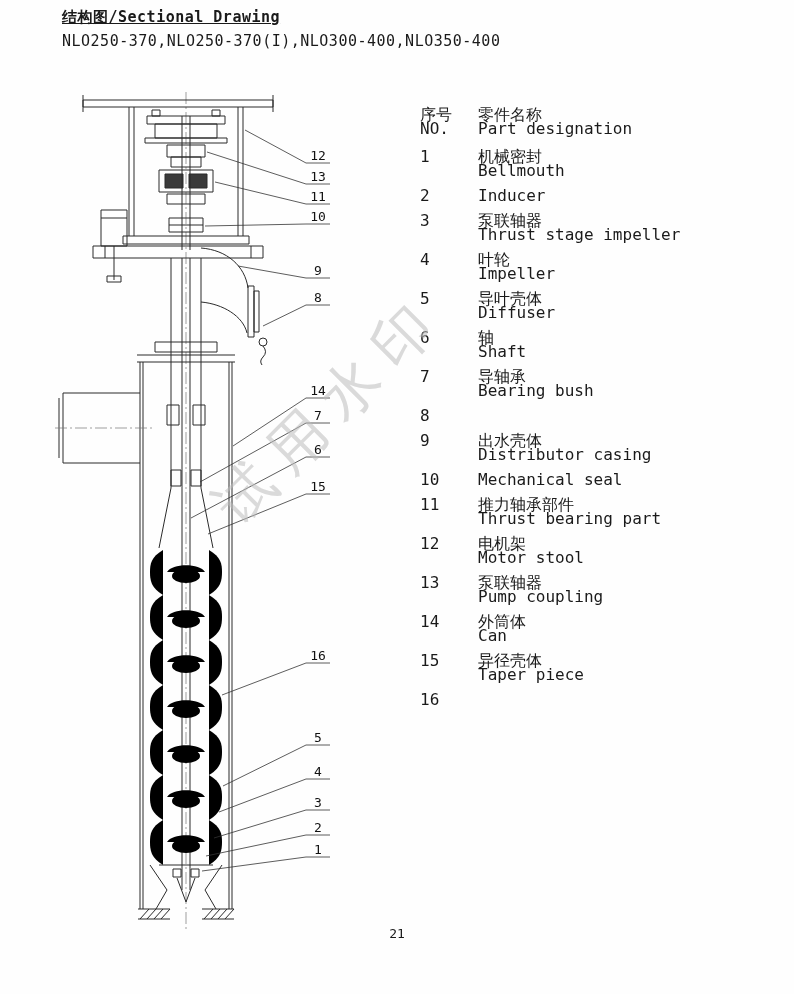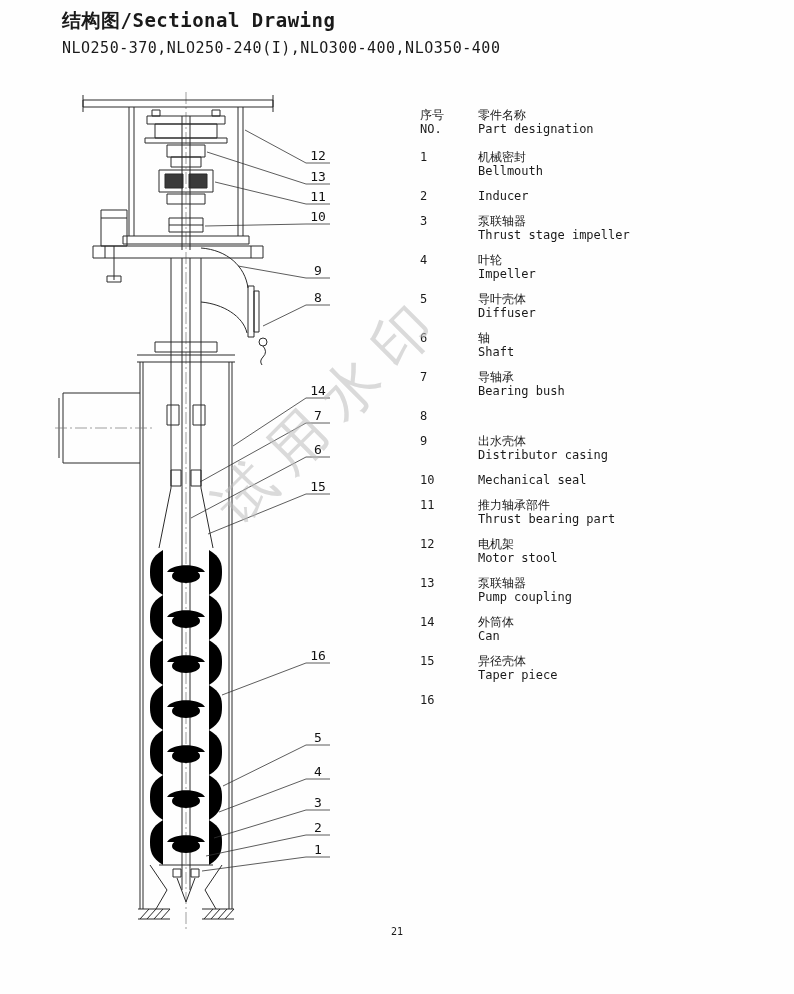--- a/index.html
+++ b/index.html
@@ -5,21 +5,21 @@
   * { margin:0; padding:0; box-sizing:border-box; }
   html,body { width:794px; height:994px; }
   body {
     background:#ffffff;
     font-family:"DejaVu Sans Mono","Liberation Mono",monospace;
     color:#1a1a1a;
   }
   .page { position:relative; width:794px; height:994px; background:#fefefe; overflow:hidden; }
 
   .header { position:absolute; left:62px; top:8px; }
-  .title  { font-size:19px; font-weight:bold; letter-spacing:.5px; white-space:nowrap; }
+  .title  { font-size:15px; font-weight:bold; letter-spacing:.5px; white-space:nowrap;text-decoration:underline; }
   .models { font-size:15px; margin-top:5px; letter-spacing:.5px; white-space:nowrap; }
 
   .drawing-svg { position:absolute; left:55px; top:90px; }
 
   .ln line, .ln path, .ln rect, .ln circle, .ln ellipse {
     stroke:#2b2b2b; fill:none; stroke-width:1; vector-effect:non-scaling-stroke;
   }
   .ln .dark { fill:#3a3a3a; }
   .ln .cl   { stroke:#777; stroke-width:.7; stroke-dasharray:12 3 2 3; }
   .leaders polyline { stroke:#333; fill:none; stroke-width:.8; }
@@ -29,39 +29,39 @@
   }
 
   .watermark {
     position:absolute; left:160px; top:290px; width:340px; height:240px;
     display:flex; align-items:center; justify-content:center;
     transform:rotate(-45deg);
     font-size:58px; letter-spacing:16px; color:#bdbdbd; opacity:.55;
     pointer-events:none; z-index:5; white-space:nowrap;
   }
 
-  .parts-table { position:absolute; left:420px; top:108px; width:340px; font-size:12px; }
+  .parts-table { position:absolute; left:420px; top:108px; width:340px; font-size:16px; }
   .pt-header { display:flex; margin-bottom:14px; }
   .pt-header .pt-no-col { width:58px; }
   .pt-header div div { line-height:14px; white-space:nowrap; }
   .pt-row { display:flex; margin-bottom:11px; }
   .pt-no { width:58px; line-height:14px; }
   .pt-name { flex:1; }
   .pt-cn, .pt-en { line-height:14px; white-space:nowrap; }
 
-  .page-number { position:absolute; left:0; top:926px; width:794px; text-align:center; font-size:10px; }
+  .page-number { position:absolute; left:0; top:926px; width:794px; text-align:center; font-size:13px; }
 </style>
 </head>
 <body>
 
 <div class="page">
 
   <div class="header">
     <div class="title">结构图/Sectional Drawing</div>
-    <div class="models">NLO250-370,NLO250-240(I),NLO300-400,NLO350-400</div>
+    <div class="models">NLO250-370,NLO250-370(I),NLO300-400,NLO350-400</div>
   </div>
 
   <svg class="drawing-svg" width="300" height="845" viewBox="0 0 300 845">
     <defs>
       <g id="stage">
         <line x1="104" y1="0" x2="158" y2="0"></line>
         <path d="M108,0 C96,7 95,14 95,22 C95,30 96,38 108,45"></path>
         <path d="M154,0 C166,7 167,14 167,22 C167,30 166,38 154,45"></path>
         <path d="M112,22 C117,13 145,13 150,22"></path>
         <ellipse cx="131" cy="26" rx="14" ry="7"></ellipse>

